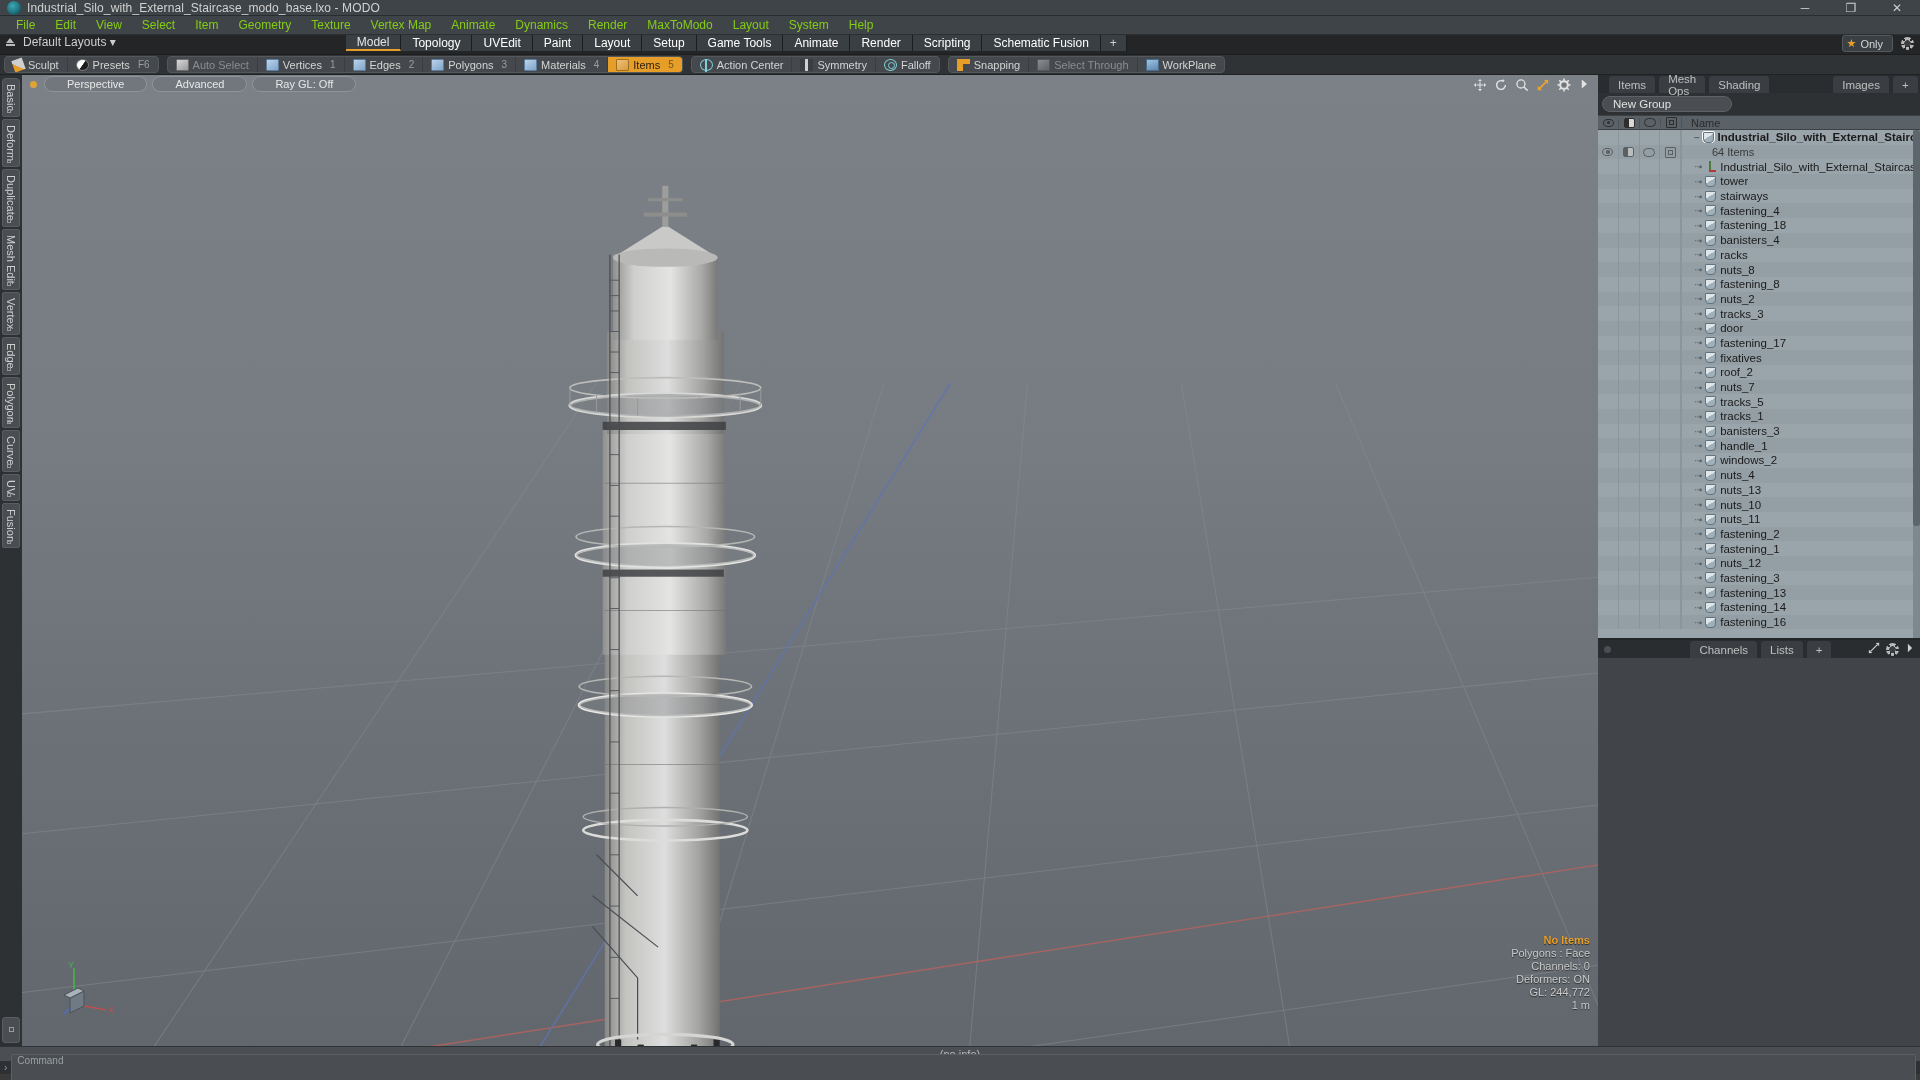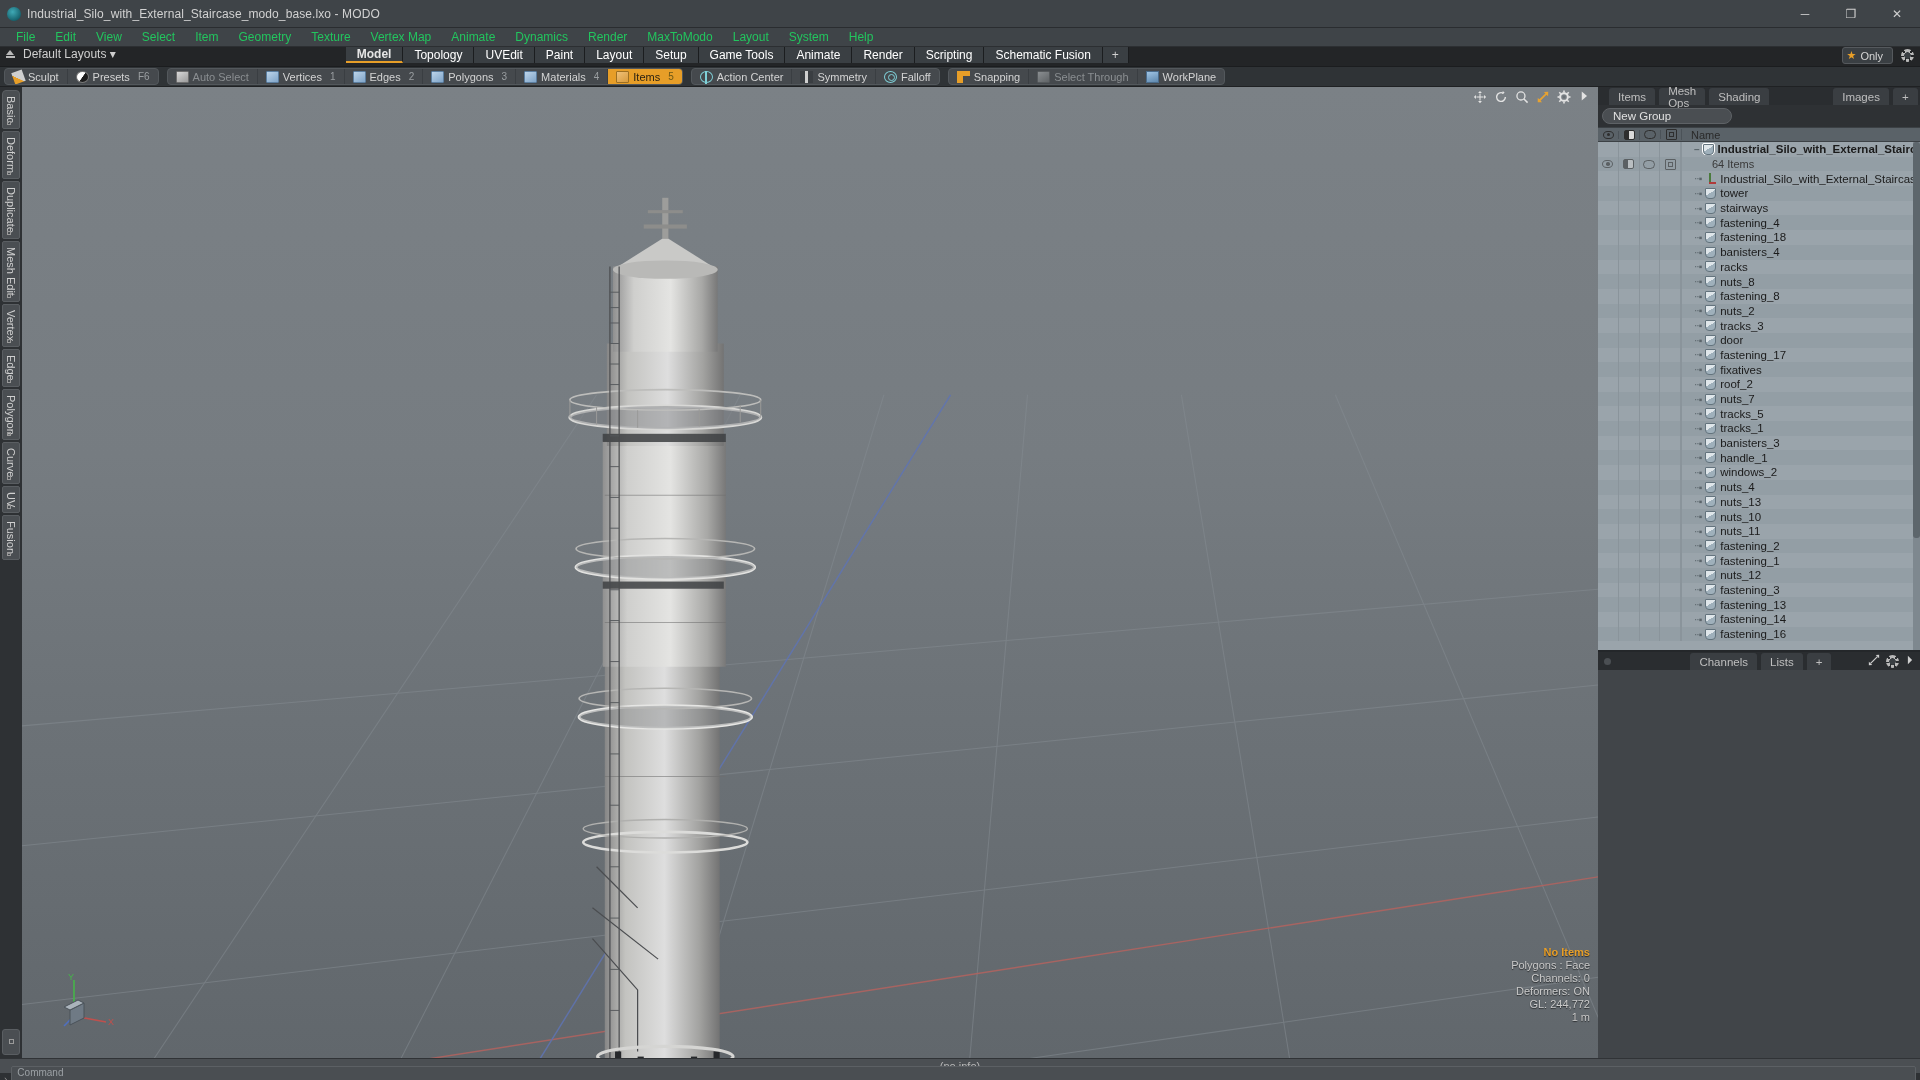--- a/index.html
+++ b/index.html
@@ -6,40 +6,40 @@
   html,body { width:1920px; height:1080px; overflow:hidden; }
   body {
     font-family: "Liberation Sans", "DejaVu Sans", sans-serif;
     font-size: 12px;
     background: #3a3a3a;
     color: #c8c8c8;
     -webkit-font-smoothing: antialiased;
   }
   
   #titlebar {
-    height: 28px; background:#3f4448; display:flex; align-items:center;
+    height: 16px; background:#3f4448; display:flex; align-items:center;
     border-bottom:1px solid #2a2d30;
   }
   #titlebar .logo {
     width:14px;height:14px;margin:0 6px 0 7px;border-radius:50%;
     background: radial-gradient(circle at 40% 35%, #3fa9b5, #17636e 70%, #0e3a41);
     display:inline-block; flex:none;
   }
   #title-text { font-size:12px; color:#d2d2d2; letter-spacing:.1px; }
   #win-buttons { margin-left:auto; display:flex; height:22px; }
   #win-buttons div {
     width:46px; display:flex; align-items:center; justify-content:center;
     color:#cfcfcf; font-size:12px;
   }
   
   #menubar {
     height:19px; background:#3f4448; display:flex; align-items:center;
     padding-left:6px; border-bottom:1px solid #2c2f32;
   }
-  #menubar .mi { padding:0 10px; font-size:12px; color:#22c55e; line-height:19px; }
+  #menubar .mi { padding:0 10px; font-size:12px; color:#84cc16; line-height:19px; }
   
   #layoutbar {
     height:20px; background:#232527; display:flex; align-items:flex-start;
     border-bottom:1px solid #1b1d1f; position:relative;
   }
   #layoutbar .left { display:flex; align-items:center; padding-left:5px; }
   .tri-icon { width:11px;height:11px; position:relative; margin-right:7px; flex:none;}
   .tri-icon:before{
     content:""; position:absolute; left:1px; top:1px;
     border-left:4.5px solid transparent; border-right:4.5px solid transparent;
@@ -48,21 +48,21 @@
   .tri-icon:after{
     content:""; position:absolute; left:1px; top:7px; width:9px; height:2px;
     background:#b9b9b9;
   }
   #defaultlayouts { font-size:12px; color:#cfcfcf; }
   #layout-tabs { display:flex; margin-left:230px; align-items:stretch; }
   #layout-tabs .lt {
     padding:0 11px; display:flex; align-items:center; font-size:12px;
     color:#ffffff; border-right:1px solid #1b1d1f; background:#3a3f43;
   }
-  #layout-tabs .lt.active { color:#e5e5e5; border-bottom:2px solid #e79e28;font-weight:bold; }
+  #layout-tabs .lt.active { color:#e5e5e5; border-bottom:2px solid #e79e28; }
   #layout-tabs .lt.plus { padding:0 9px; color:#d0d0d0; }
   #layoutbar .right { margin-left:auto; display:flex; align-items:center; padding-right:6px; gap:8px; }
   .only-btn {
     background:#3a3f43; border:1px solid #55595d; border-radius:3px;
     padding:1px 9px 1px 4px; font-size:11px; color:#d6d6d6; display:flex; align-items:center; gap:4px;
   }
   .star { color:#e79e28; font-size:11px; }
   .gear-s {
     width:13px;height:13px;border-radius:50%;
     background:
@@ -497,20 +497,26 @@
           <rect x="626" y="948" width="6" height="70"></rect>
           <rect x="652" y="945" width="6" height="68"></rect>
           <rect x="674" y="940" width="6" height="65"></rect>
         </g>
         <ellipse cx="627" cy="945" rx="66" ry="10" fill="none" stroke="#d5d5d3" stroke-width="3"></ellipse>
         <ellipse cx="627" cy="1012" rx="58" ry="9" fill="none" stroke="#35383b" stroke-width="2"></ellipse>
         <rect x="600" y="975" width="42" height="28" fill="#4d5053" opacity="0.9"></rect>
       </svg>
     </div>
 
+    <div id="vp-header">
+      <span class="vp-dot"></span>
+      <span class="vp-pill">Perspective</span>
+      <span class="vp-pill">Advanced</span>
+      <span class="vp-pill">Ray GL: Off</span>
+    </div>
 
     <div id="vp-tools">
       <span class="vt">
         <svg viewBox="0 0 16 16" width="14" height="14">
             <g fill="#e3e3e3">
           <path d="M8 1l2.2 2.4H5.8zM8 15l-2.2-2.4h4.4zM1 8l2.4-2.2v4.4zM15 8l-2.4 2.2V5.8z"></path>
           <rect x="7.4" y="4" width="1.2" height="8"></rect>
               <rect x="4" y="7.4" width="8" height="1.2"></rect>
         </g>
           </svg>

